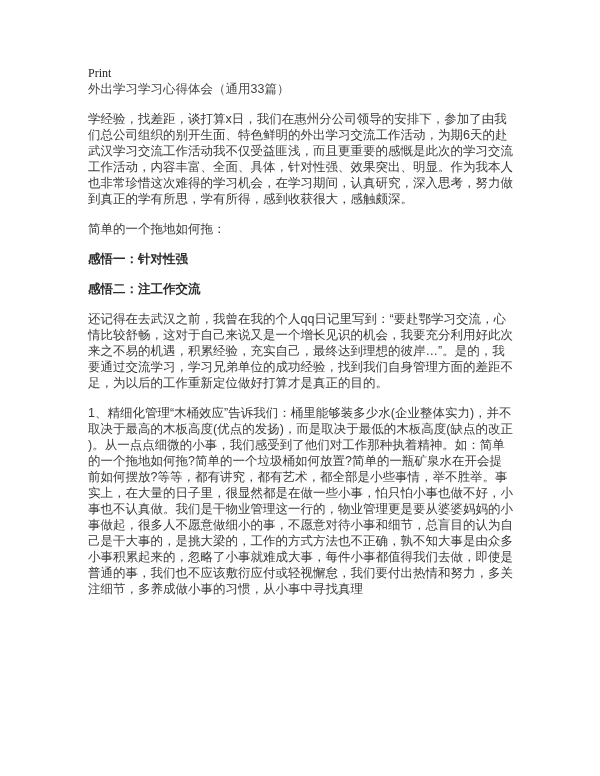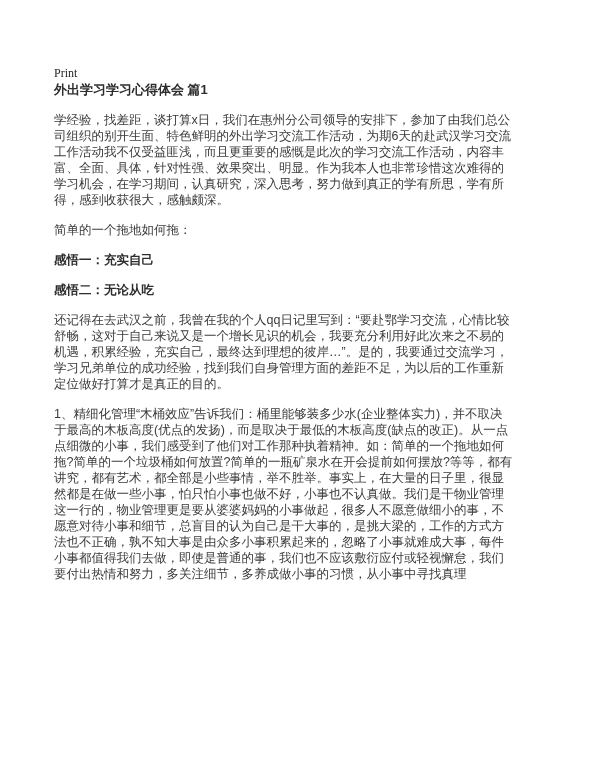--- a/index.html
+++ b/index.html
@@ -6,21 +6,21 @@
     margin: 0;
     padding: 0;
     background: #ffffff;
   }
   .page {
     position: relative;
     width: 600px;
     height: 776px;
     box-sizing: border-box;
     background: #ffffff;
-    padding: 60px 87px 0 54px;
+    padding: 60px 87px 0 88px;
     overflow: hidden;
     font-family: "Liberation Sans", sans-serif;
     color: #3a3a3a;
   }
   .print-link {
     display: inline-block;
     font-family: "Liberation Serif", serif;
     font-size: 12px;
     color: #262626;
     margin: 6px 0 0 0;
@@ -63,29 +63,29 @@
   }
 </style>
 </head>
 <body>
 
 <div class="page">
 
   <a class="print-link">Print</a>
 
 
+  <div class="doc-subtitle">外出学习学习心得体会（通用33篇）</div>
 
-  <h2 class="part-heading">外出学习学习心得体会 篇1</h2>
 
   <p class="body-par">学经验，找差距，谈打算x日，我们在惠州分公司领导的安排下，参加了由我们总公司组织的别开生面、特色鲜明的外出学习交流工作活动，为期6天的赴武汉学习交流工作活动我不仅受益匪浅，而且更重要的感慨是此次的学习交流工作活动，内容丰富、全面、具体，针对性强、效果突出、明显。作为我本人也非常珍惜这次难得的学习机会，在学习期间，认真研究，深入思考，努力做到真正的学有所思，学有所得，感到收获很大，感触颇深。</p>
 
   <p class="body-par">简单的一个拖地如何拖：</p>
 
-  <h3 class="insight-heading">感悟一：充实自己</h3>
+  <h3 class="insight-heading">感悟一：针对性强</h3>
 
 
-  <h3 class="insight-heading">感悟二：无论从吃</h3>
+  <h3 class="insight-heading">感悟二：注工作交流</h3>
 
   <p class="body-par">还记得在去武汉之前，我曾在我的个人qq日记里写到：“要赴鄂学习交流，心情比较舒畅，这对于自己来说又是一个增长见识的机会，我要充分利用好此次来之不易的机遇，积累经验，充实自己，最终达到理想的彼岸…”。是的，我要通过交流学习，学习兄弟单位的成功经验，找到我们自身管理方面的差距不足，为以后的工作重新定位做好打算才是真正的目的。</p>
 
   <p class="body-par">1、精细化管理“木桶效应”告诉我们：桶里能够装多少水(企业整体实力)，并不取决于最高的木板高度(优点的发扬)，而是取决于最低的木板高度(缺点的改正)。从一点点细微的小事，我们感受到了他们对工作那种执着精神。如：简单的一个拖地如何拖?简单的一个垃圾桶如何放置?简单的一瓶矿泉水在开会提前如何摆放?等等，都有讲究，都有艺术，都全部是小些事情，举不胜举。事实上，在大量的日子里，很显然都是在做一些小事，怕只怕小事也做不好，小事也不认真做。我们是干物业管理这一行的，物业管理更是要从婆婆妈妈的小事做起，很多人不愿意做细小的事，不愿意对待小事和细节，总盲目的认为自己是干大事的，是挑大梁的，工作的方式方法也不正确，孰不知大事是由众多小事积累起来的，忽略了小事就难成大事，每件小事都值得我们去做，即使是普通的事，我们也不应该敷衍应付或轻视懈怠，我们要付出热情和努力，多关注细节，多养成做小事的习惯，从小事中寻找真理</p>
 
 </div>
 
 </body></html>

